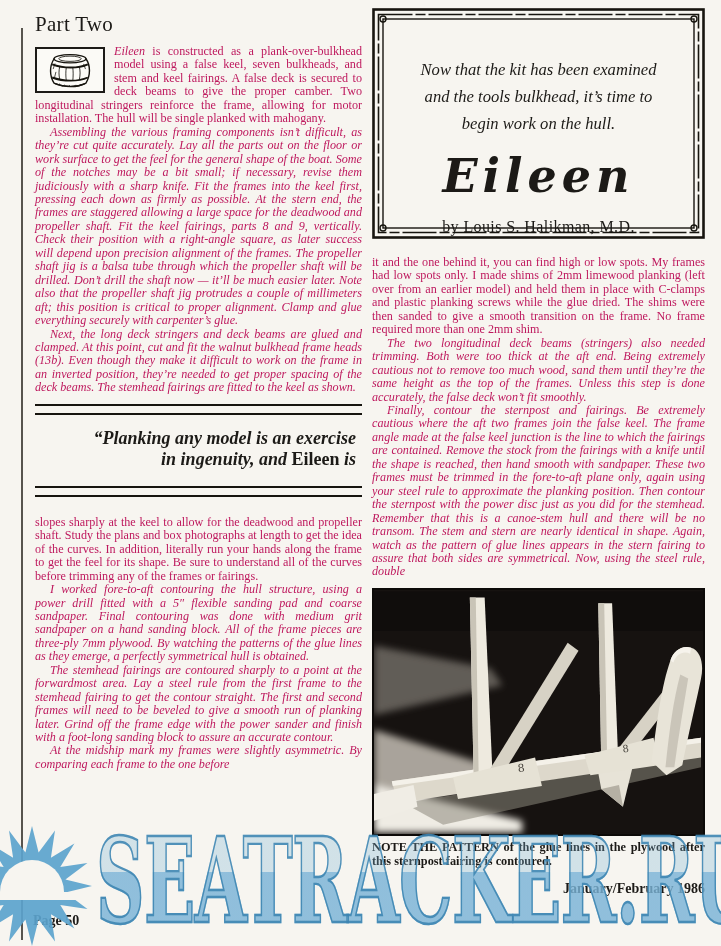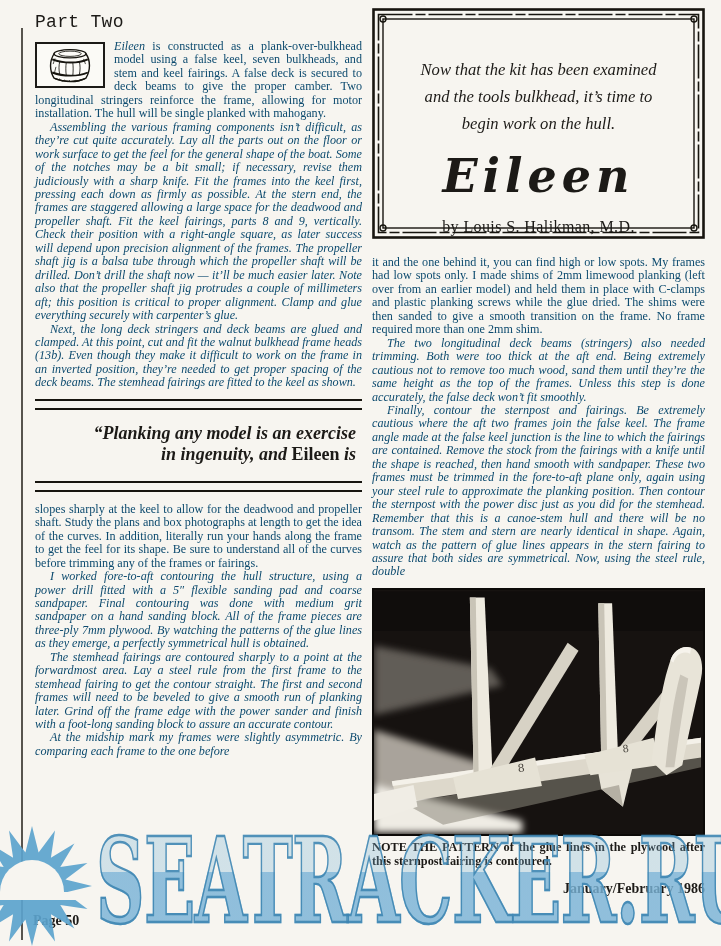--- a/index.html
+++ b/index.html
@@ -8,40 +8,40 @@
     position:relative; width:721px; height:946px;
     background:#f7f5f0; color:#1c1a17; overflow:hidden;
   }
   
   #left-rule {
     position:absolute; left:21px; top:28px; width:1.6px; height:912px;
     background:rgba(42,38,32,.78);
   }
   
   .col-left { position:absolute; left:35px; top:12px; width:327px; }
-  .part-label { font-size:18px; font-weight:400; margin:0 0 8px 0; letter-spacing:.3px;font-family:Liberation Mono, monospace; }
+  .part-label { font-size:21px; font-weight:400; margin:0 0 8px 0; letter-spacing:.3px; }
   .bodytext {
     font-size:12.15px; line-height:13.45px; text-align:justify;
-    margin:0; color:#0c4a6e;
+    margin:0; color:#be185d;
   }
   .bodytext.ind { text-indent:15px;font-style:italic; }
   .dropbox {
     float:left; width:66px; height:42px; border:2px solid #1c1a17;
     margin:2px 9px 3px 0; background:#fbfaf6; display:flex;
     align-items:center; justify-content:center;
   }
   .lead-ital { font-style:italic; }
   .pullquote { margin-top:9px; }
   .dbl-rule { height:7px; border-top:2.6px solid #17150f; border-bottom:2.6px solid #17150f; }
   .pq-text {
     padding:13px 6px 15px 6px; text-align:right;
     font-style:italic; font-weight:700; font-size:18px; line-height:21.5px;
   }
   .pq-text .rm { font-style:normal; }
-  .after-quote { margin-top:11px; }
+  .after-quote { margin-top:19px; }
   .page-number {
     position:absolute; left:33px; top:913px; font-size:14px; font-weight:700;
   }
   
   .col-right { position:absolute; left:372px; top:8px; width:333px; }
   .intro-box { position:relative; width:333px; height:231px; }
   .intro-box svg.frame { position:absolute; left:0; top:0; }
   .intro-content { position:relative; padding:48px 20px 0 20px; text-align:center; }
   .intro-line { font-style:italic; font-size:16.6px; line-height:27px; }
   .article-title {

